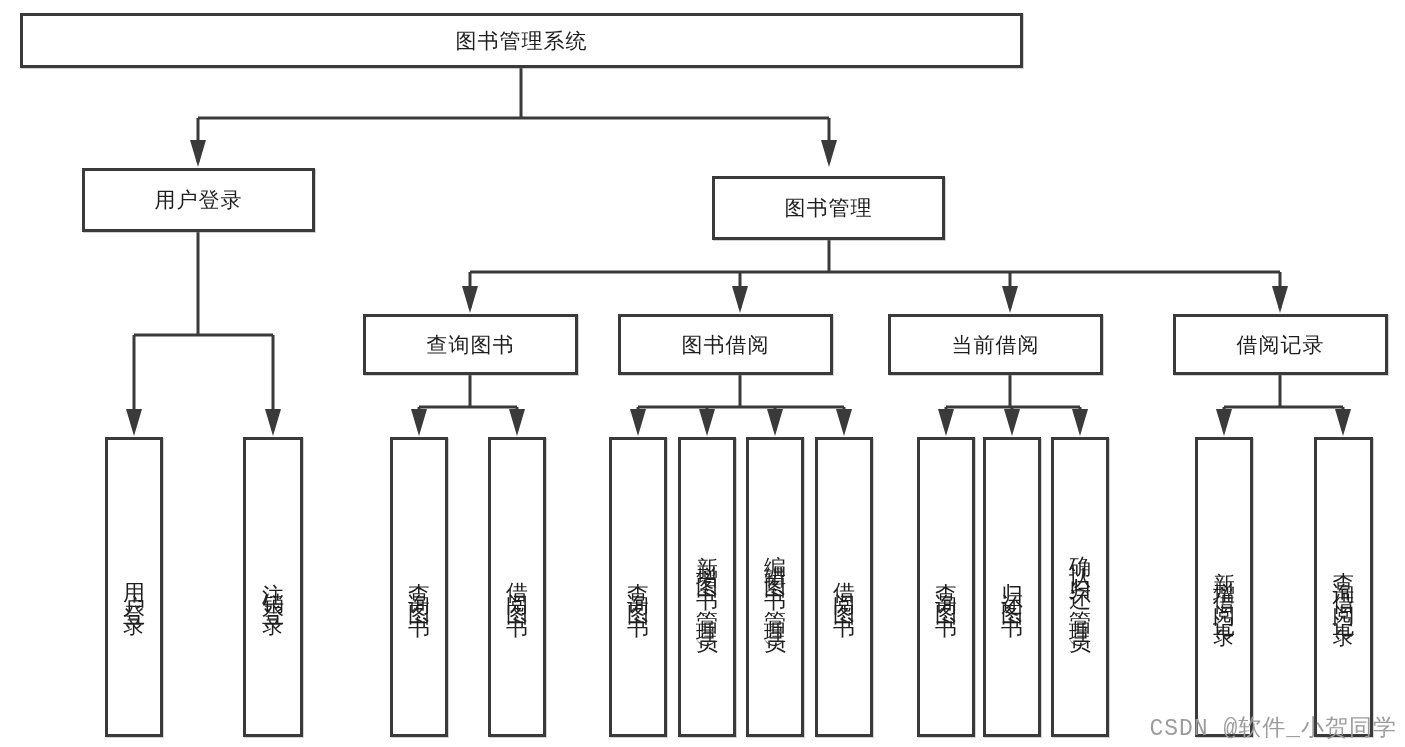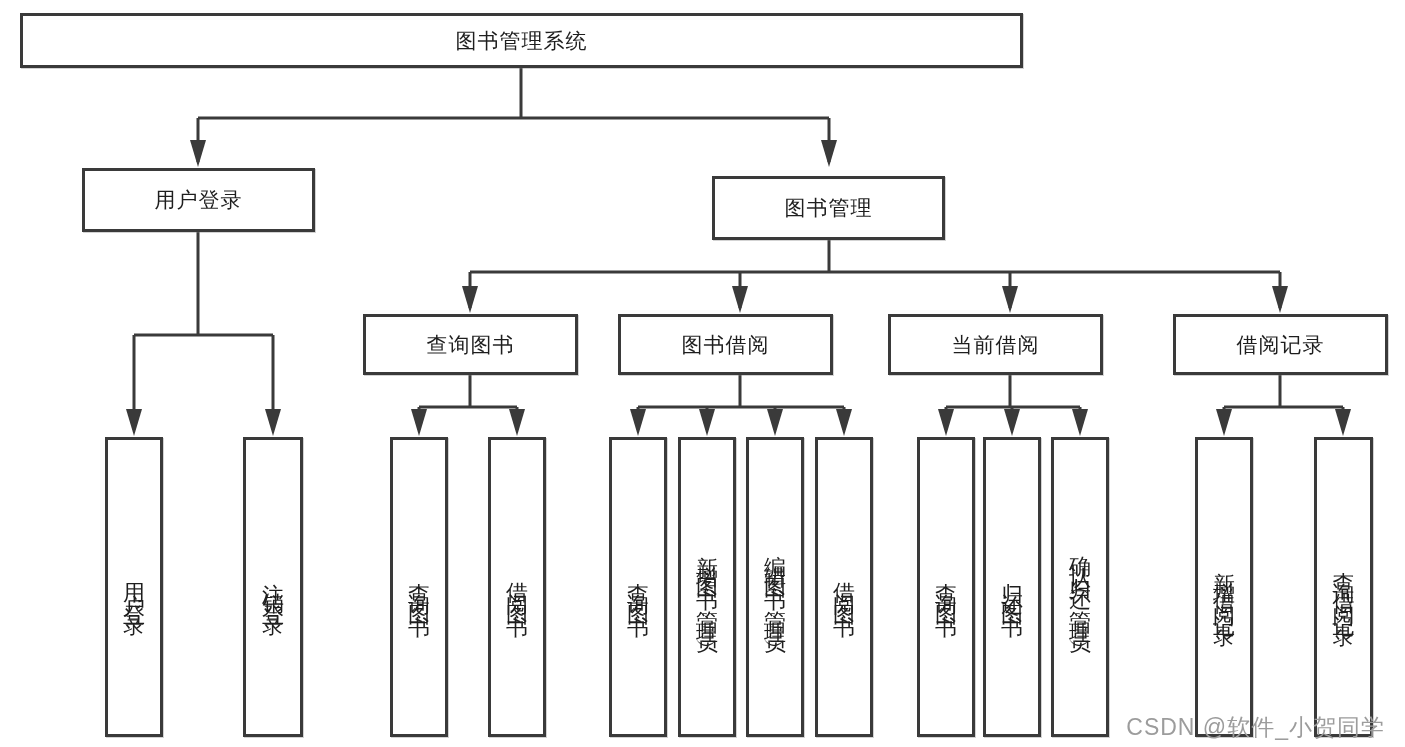--- a/index.html
+++ b/index.html
@@ -60,26 +60,27 @@
   .lf-6  { left: 678px; }
   .lf-7  { left: 746px; }
   .lf-8  { left: 815px; }
   .lf-9  { left: 917px; }
   .lf-10 { left: 983px; }
   .lf-11 { left: 1051px; }
   .lf-12 { left: 1195px; }
   .lf-13 { left: 1314px; width: 59px; }
   .watermark {
     position: absolute;
-    right: 20px;
+    right: 8px;
     bottom: 4px;
     font-size: 23px;
     color: #9c9c9c;
     letter-spacing: 1px;
     white-space: nowrap;
+    font-family: Liberation Mono, monospace;
   }
 </style>
 </head>
 <body>
 
 <div class="stage">
 
   <svg class="wires" viewBox="0 0 1405 747" xmlns="http://www.w3.org/2000/svg">
     <g stroke="#3a3a3a" stroke-width="3" fill="none">
 

